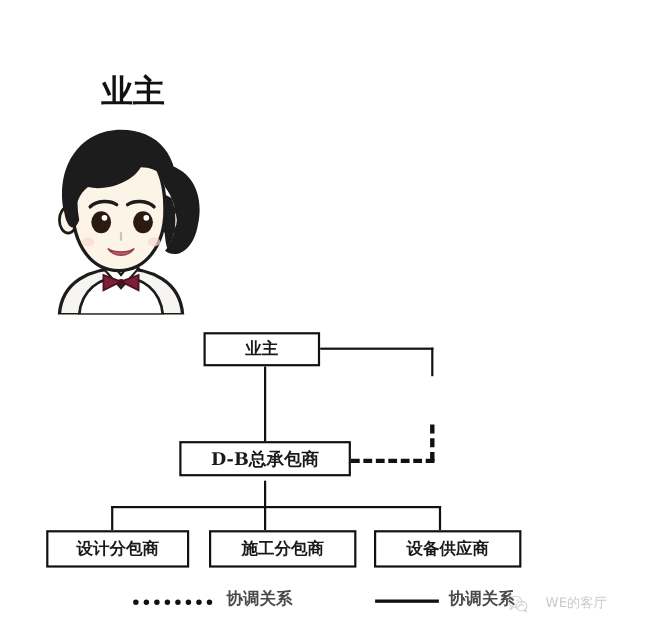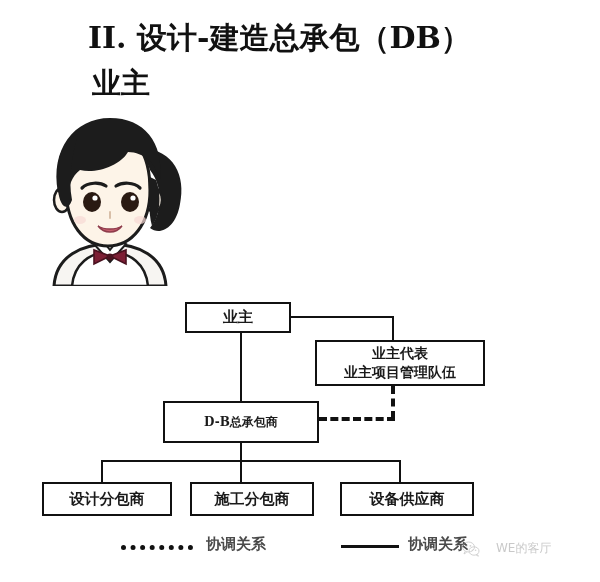--- a/index.html
+++ b/index.html
@@ -83,23 +83,23 @@
     font-weight: 700;
     color: #1a1a1a;
     line-height: 19px;
     text-align: center;
     z-index: 3;
   }
   .node .ln { display: block; white-space: nowrap; }
 
   #node-owner      { left: 185px; top: 302px; width: 106px; height: 31px; }
   #node-owner-rep  { left: 315px; top: 340px; width: 170px; height: 46px; font-size: 14px; }
-  #node-db         { left: 163px; top: 401px; width: 156px; height: 42px; font-size: 12px; }
+  #node-db         { left: 163px; top: 401px; width: 156px; height: 32px; font-size: 16px; }
   #node-design     { left: 42px;  top: 482px; width: 130px; height: 34px; }
-  #node-construct  { left: 190px; top: 482px; width: 124px; height: 34px; }
+  #node-construct  { left: 190px; top: 482px; width: 134px; height: 34px; }
   #node-equipment  { left: 340px; top: 482px; width: 134px; height: 34px; }
 
   
   .hline { position: absolute; background: #111111; height: 2px; z-index: 1; }
   .vline { position: absolute; background: #111111; width: 2px;  z-index: 1; }
 
   .dashed-h {
     position: absolute;
     height: 0;
     border-top: 4px dashed #111111;
@@ -157,21 +157,20 @@
     font-size: 12px;
     color: #888888;
     white-space: nowrap;
   }
 </style>
 </head>
 <body>
 
 <div id="slide">
 
-  <div id="title">II. 设计-建造总承包（DB）</div>
   <div id="subtitle">业主</div>
 
   <svg id="avatar" viewBox="0 0 172 182" xmlns="http://www.w3.org/2000/svg">
 
     <path d="M30 182 C32 152 58 140 86 140 C114 140 140 152 142 182 Z" fill="#f7f5f2" stroke="#1c1c1c" stroke-width="3"></path>
     <path d="M48 182 C50 160 66 148 86 148 C106 148 122 160 124 182 Z" fill="#ffffff" stroke="#1c1c1c" stroke-width="2.5"></path>
 
     <path d="M70 140 L86 158 L102 140 L94 136 L86 146 L78 136 Z" fill="#ffffff" stroke="#1c1c1c" stroke-width="2"></path>
 
     <path d="M86 152 L70 146 L70 160 Z" fill="#7d1f35" stroke="#4a1220" stroke-width="1.6"></path>
@@ -219,24 +218,20 @@
 
     <div class="vline" style="left:240px; top:437px; height:45px;"></div>
     <div class="hline" style="left:101px; top:460px; width:300px;"></div>
     <div class="vline" style="left:101px; top:460px; height:22px;"></div>
     <div class="vline" style="left:399px; top:460px; height:22px;"></div>
 
     <div class="node" id="node-owner">
       <span class="ln">业主</span>
     </div>
 
-    <div class="node" id="node-owner-rep">
-      <span class="ln">业主代表</span>
-      <span class="ln">业主项目管理队伍</span>
-    </div>
 
     <div class="node" id="node-db">
       <span class="ln">D-B总承包商</span>
     </div>
 
     <div class="node" id="node-design">
       <span class="ln">设计分包商</span>
     </div>
 
     <div class="node" id="node-construct">

